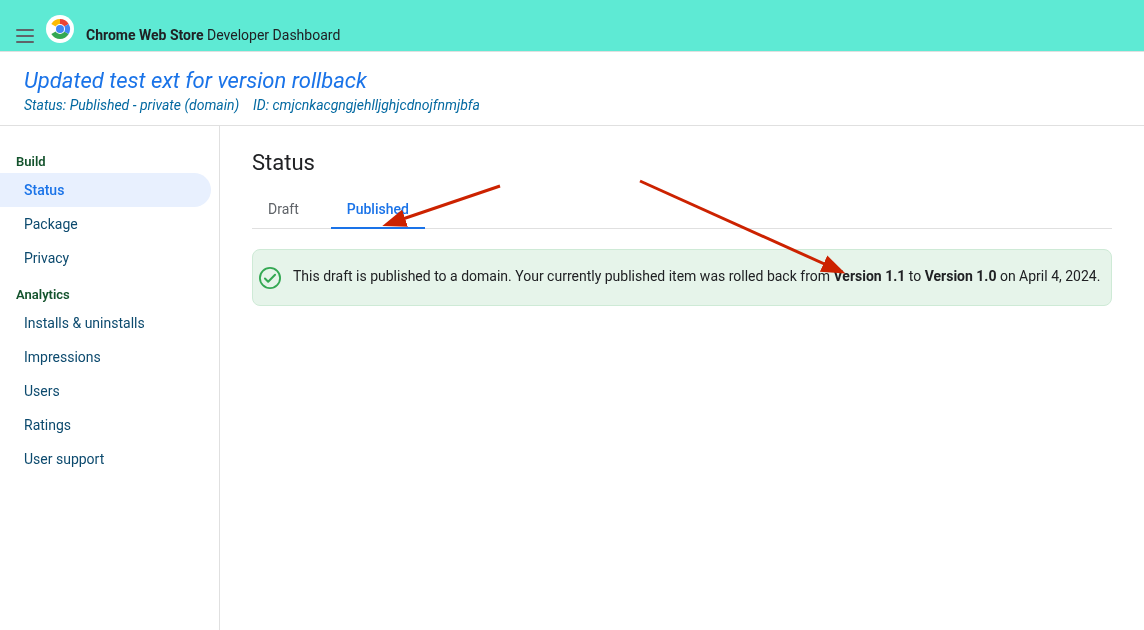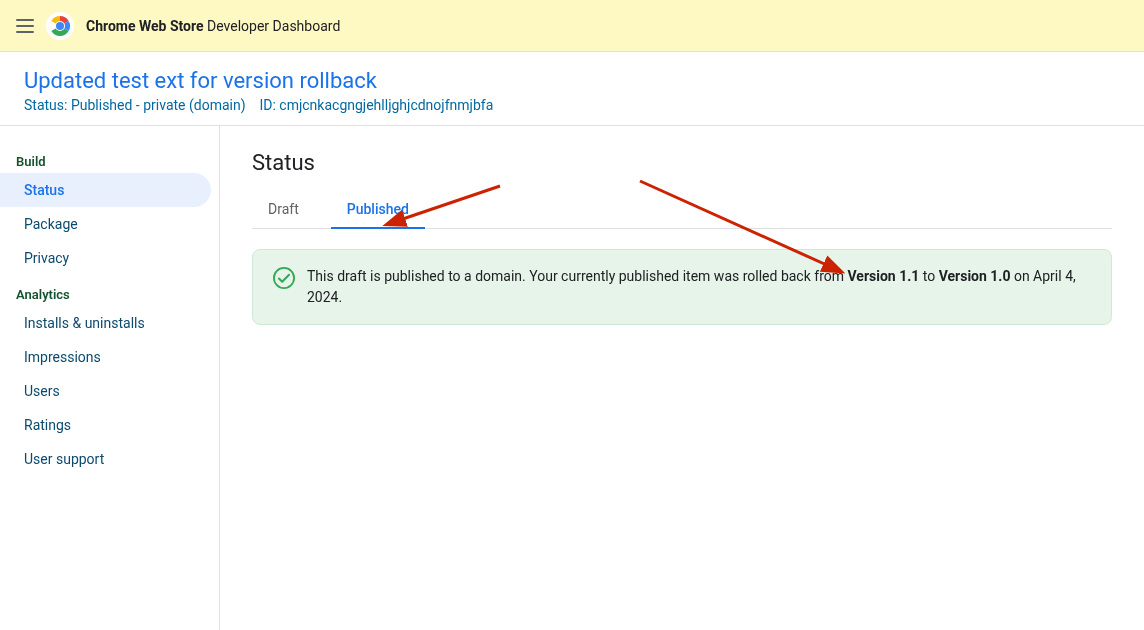--- a/index.html
+++ b/index.html
@@ -1,31 +1,32 @@
 <!DOCTYPE html>
 <html><head>
   <meta charset="utf-8">
   <style>
     * { box-sizing: border-box; margin: 0; padding: 0; }
     body { font-family: 'Google Sans', Roboto, Arial, sans-serif; font-size: 14px; color: #202124; background: #fff; width: 1144px; height: 630px; overflow: hidden; }
 
     
     .topbar {
-      display: flex; align-items: center; gap: 12px;
+      display: flex; align-items: flex-end; gap: 12px;
       padding: 8px 16px; height: 52px;
-      background: #fef9c3; border-bottom: 1px solid #e0e0e0;
+      background: #5eead4; border-bottom: 1px solid #e0e0e0;
     }
     .topbar-menu-icon { cursor: pointer; display: flex; flex-direction: column; gap: 4px; }
     .topbar-menu-icon span { display: block; width: 18px; height: 2px; background: #5f6368; border-radius: 1px; }
     .chrome-logo { width: 28px; height: 28px; position: relative; }
 
     
     .header {
       padding: 16px 24px 12px 24px;
       border-bottom: 1px solid #e0e0e0;
+      font-style: italic;
     }
     .ext-title {
       font-size: 22px; font-weight: 400; color: #1a73e8; margin-bottom: 4px;
     }
     .ext-meta { font-size: 14px; color: #0369a1; }
 
     
     .main-layout { display: flex; height: calc(630px - 52px - 65px); }
 
     
@@ -62,21 +63,21 @@
     .tab {
       padding: 10px 16px; font-size: 14px; color: #5f6368; cursor: pointer;
       border-bottom: 2px solid transparent; margin-bottom: -1px;
     }
     .tab.active { color: #1a73e8; border-bottom: 2px solid #1a73e8; font-weight: 500; }
 
     
     .status-message {
       display: flex; align-items: flex-start; gap: 12px;
       background: #e6f4ea; border: 1px solid #ceead6; border-radius: 8px;
-      padding: 16px 20px; max-width: 860px;
+      padding: 16px 6px; max-width: 860px;
     }
     .status-icon { flex-shrink: 0; width: 22px; height: 22px; margin-top: 1px; }
     .status-text { font-size: 14px; color: #202124; line-height: 1.5; }
 
     
     .content-wrapper {
       flex: 1; position: relative; overflow: hidden;
     }
   </style>
 </head>

